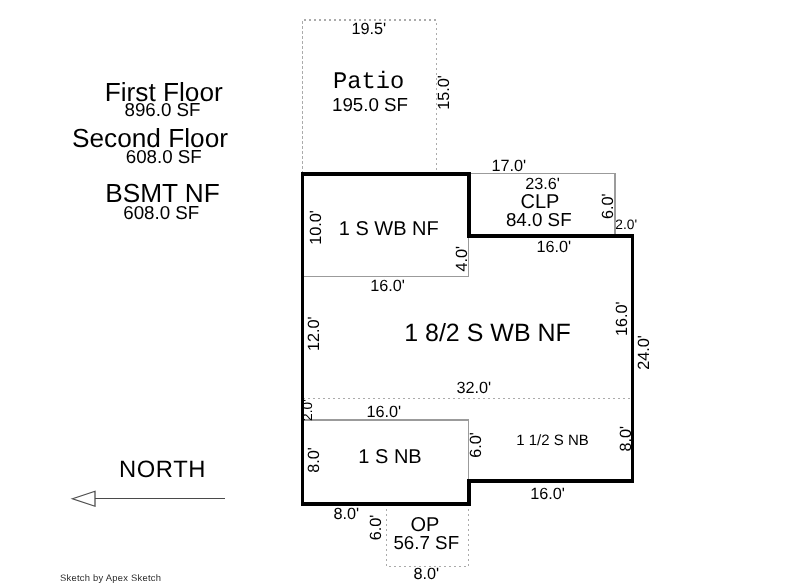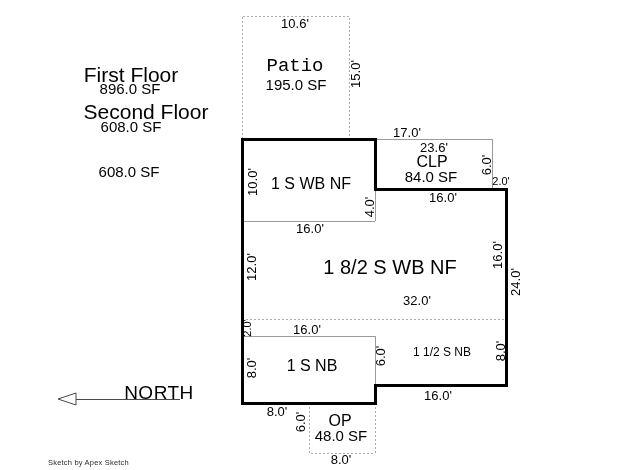--- a/index.html
+++ b/index.html
@@ -42,57 +42,58 @@
     <path d="M242,336 L375,336 M375,336 L375,385" fill="none" stroke="#9b9b9b" stroke-width="1"></path>
 
     <path d="M242,139 L375,139 L375,189 L506,189 L506,385 L375,385 L375,403 L242,403 Z" fill="none" stroke="#000000" stroke-width="3"></path>
 
     <path d="M74,399 L180,399" fill="none" stroke="#4a4a4a" stroke-width="1"></path>
     <polygon points="58,399 76,393 76,405" fill="#ffffff" stroke="#4a4a4a" stroke-width="1" shape-rendering="auto"></polygon>
   </svg>
 
   <div class="lbl sum-title" style="left:131px; top:74px;">First Floor</div>
   <div class="lbl sum-val" style="left:130px; top:88px;text-align:center;">896.0 SF</div>
-  <div class="lbl sum-title" style="left:146px; top:111px;">Second Floor</div>
+  <div class="lbl sum-title" style="left:120px; top:111px;">Second Floor</div>
   <div class="lbl sum-val" style="left:131px; top:126px;">608.0 SF</div>
+  <div class="lbl sum-title" style="left:130px; top:155px;">BSMT NF</div>
   <div class="lbl sum-val" style="left:129px; top:171px;">608.0 SF</div>
 
   <div class="lbl area patio" style="left:295px; top:66px;">Patio</div>
   <div class="lbl sf" style="left:296px; top:84px;">195.0 SF</div>
   <div class="lbl area" style="left:432px; top:162px;">CLP</div>
   <div class="lbl sf" style="left:431px; top:176px;">84.0 SF</div>
   <div class="lbl area" style="left:311px; top:184px;">1 S WB NF</div>
   <div class="lbl area big" style="left:390px; top:267px;">1 8/2 S WB NF</div>
   <div class="lbl area" style="left:312px; top:366px;">1 S NB</div>
   <div class="lbl area mid" style="left:442px; top:352px;">1 1/2 S NB</div>
   <div class="lbl area" style="left:340px; top:421px;">OP</div>
-  <div class="lbl sf" style="left:341px; top:435px;">48.0 SF</div>
+  <div class="lbl sf" style="left:341px; top:435px;">56.7 SF</div>
 
-  <div class="lbl dim" style="left:295px; top:23px;">10.6'</div>
+  <div class="lbl dim" style="left:295px; top:23px;">19.5'</div>
   <div class="lbl dim" style="left:407px; top:132px;">17.0'</div>
   <div class="lbl dim" style="left:434px; top:147px;">23.6'</div>
   <div class="lbl dim small" style="left:501px; top:181px;">2.0'</div>
   <div class="lbl dim" style="left:443px; top:197px;">16.0'</div>
   <div class="lbl dim" style="left:310px; top:228px;">16.0'</div>
-  <div class="lbl dim" style="left:379px; top:300px;margin-left:38px;">32.0'</div>
+  <div class="lbl dim" style="left:379px; top:310px;">32.0'</div>
   <div class="lbl dim" style="left:307px; top:329px;">16.0'</div>
   <div class="lbl dim" style="left:438px; top:395px;">16.0'</div>
   <div class="lbl dim" style="left:277px; top:411px;">8.0'</div>
   <div class="lbl dim" style="left:341px; top:459px;">8.0'</div>
 
   <div class="lbl dim v" style="left:355px; top:74px;">15.0'</div>
   <div class="lbl dim v" style="left:486px; top:165px;">6.0'</div>
   <div class="lbl dim v" style="left:252px; top:182px;">10.0'</div>
   <div class="lbl dim v" style="left:369px; top:207px;">4.0'</div>
   <div class="lbl dim v" style="left:251px; top:267px;">12.0'</div>
   <div class="lbl dim v" style="left:497px; top:255px;">16.0'</div>
   <div class="lbl dim v" style="left:515px; top:282px;">24.0'</div>
   <div class="lbl dim v small" style="left:247px; top:328px;">2.0'</div>
   <div class="lbl dim v" style="left:251px; top:368px;">8.0'</div>
   <div class="lbl dim v" style="left:380px; top:356px;">6.0'</div>
   <div class="lbl dim v" style="left:500px; top:351px;">8.0'</div>
   <div class="lbl dim v" style="left:300px; top:422px;">6.0'</div>
 
-  <div class="lbl north-lbl" style="left:130px; top:392px;margin-left:29px;">NORTH</div>
+  <div class="lbl north-lbl" style="left:130px; top:376px;">NORTH</div>
 
   <div class="credit">Sketch by Apex Sketch</div>
 
 </div>
 
 </body></html>

